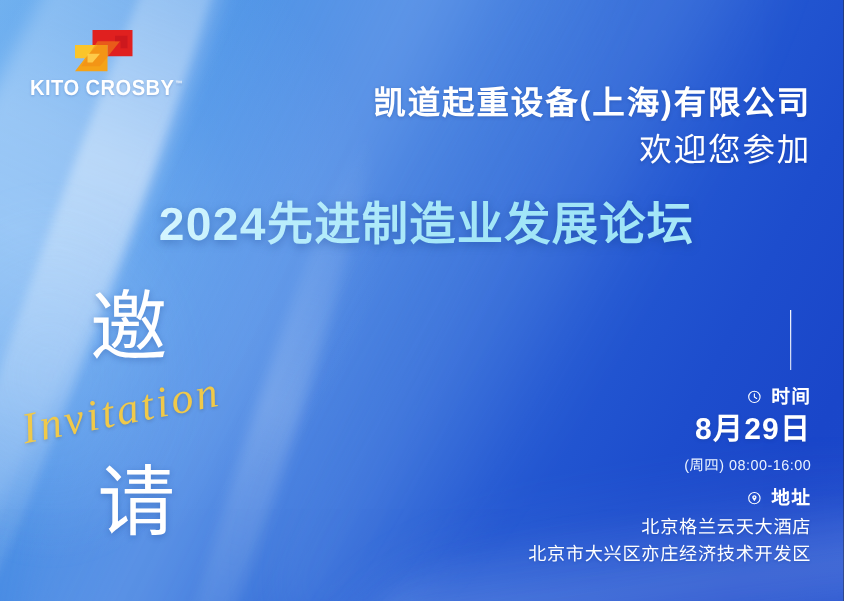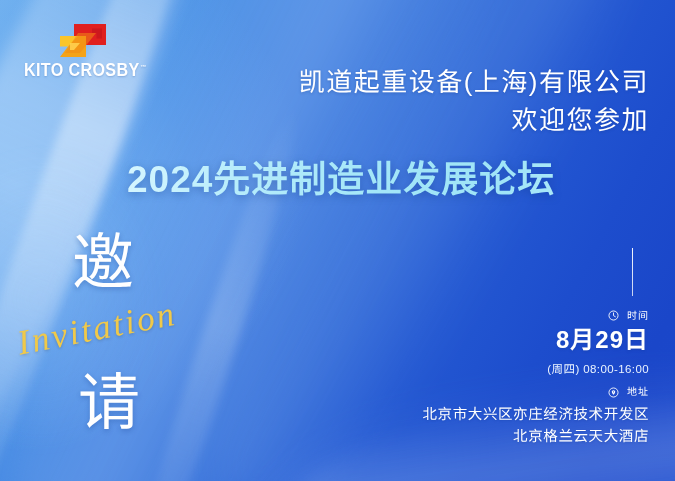--- a/index.html
+++ b/index.html
@@ -143,21 +143,21 @@
   .header-block {
     position: absolute;
     right: 26px;
     top: 66px;
     text-align: right;
     width: 500px;
   }
   .company-line {
     color: #ffffff;
     font-size: 26px;
-    font-weight: 400;
+    font-weight: 700;
     line-height: 1.28;
     letter-spacing: 1.5px;
     text-shadow: 0 1px 3px rgba(15,50,130,0.30);
   }
   .welcome-line {
     color: #ffffff;
     font-size: 26px;
     font-weight: 400;
     line-height: 1.28;
     letter-spacing: 1.5px;
@@ -241,22 +241,22 @@
     width: 300px;
     text-align: right;
     color: #ffffff;
   }
   .info-group { margin-bottom: 10px; }
   .info-head {
     display: flex;
     align-items: center;
     justify-content: flex-end;
     gap: 8px;
-    font-size: 10px;
-    font-weight: 400;
+    font-size: 15px;
+    font-weight: 700;
     letter-spacing: 1px;
     line-height: 1;
     margin-bottom: 5px;
   }
   .info-head svg { display: block; flex: none; }
   .info-big {
     font-size: 24px;
     font-weight: 700;
     letter-spacing: 1px;
     line-height: 1.15;
@@ -356,19 +356,19 @@
       <div class="info-head">
         <span>
           <svg width="11" height="11" viewBox="0 0 16 16" xmlns="http://www.w3.org/2000/svg">
             <circle cx="8" cy="8" r="6.6" fill="none" stroke="#ffffff" stroke-width="1.3"></circle>
             <path d="M8 4.6 C6.6 4.6 5.5 5.7 5.5 7.0 C5.5 8.7 8 11.4 8 11.4 C8 11.4 10.5 8.7 10.5 7.0 C10.5 5.7 9.4 4.6 8 4.6 Z" fill="#ffffff"></path>
             <circle cx="8" cy="6.95" r="0.95" fill="#2a5fd0"></circle>
           </svg>
         </span>
         <span>地址</span>
       </div>
+      <div class="addr-line">北京格兰云天大酒店</div>
       <div class="addr-line">北京市大兴区亦庄经济技术开发区</div>
-      <div class="addr-line">北京格兰云天大酒店</div>
     </div>
 
   </div>
 
 </div>
 
 </body></html>

